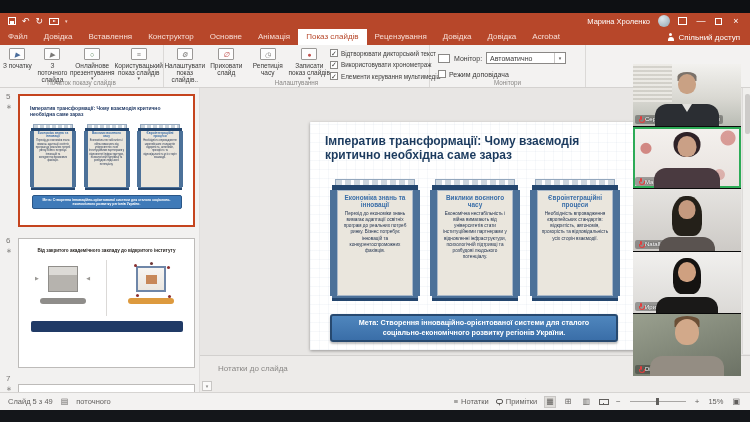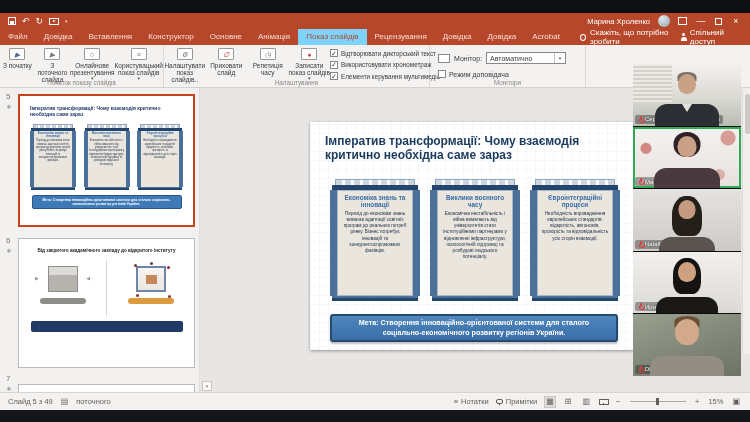--- a/index.html
+++ b/index.html
@@ -18,21 +18,21 @@
 .qcaret{font-size:5px;color:#f3cfc5}
 .tb-title{position:absolute;left:0;right:0;text-align:center;font-size:7.5px;color:#fff;pointer-events:none}
 .tb-right{margin-left:auto;display:flex;align-items:center;gap:8px;margin-right:8px;font-size:7.5px}
 .avatar{width:12px;height:12px;border-radius:50%;background:radial-gradient(circle at 35% 30%,#dfe7ec,#8fa5b2)}
 .ribopt-i{width:9px;height:8px;border:1px solid #fff}
 .winbtn{font-size:9px;width:12px;text-align:center;line-height:1}
 .restore-i{width:7px;height:7px;border:1px solid #fff}
 
 .tabrow{left:0;top:29px;width:750px;height:16px;background:#b7472a;display:flex;align-items:stretch;color:#f7ddd5;font-size:8px}
 .tab{padding:0 8px;line-height:16px;white-space:nowrap}
-.tab.active{background:#7dd3fc;color:#b7472a}
+.tab.active{background:#ffffff;color:#b7472a}
 .tellme{display:flex;align-items:center;gap:4px;margin-left:12px;color:#fff}
 .bulb{width:7px;height:7px;border:1px solid #fff;border-radius:50%}
 .share{margin-left:auto;display:flex;align-items:center;gap:4px;margin-right:10px;color:#fff}
 .person-i{width:7px;height:9px;position:relative}
 .person-i::before{content:"";position:absolute;left:2px;top:0;width:3px;height:3px;border-radius:50%;background:#fff}
 .person-i::after{content:"";position:absolute;left:.5px;top:4px;width:6px;height:4px;border-radius:3px 3px 0 0;background:#fff}
 
 .ribbon{left:0;top:45px;width:750px;height:43px;background:#f3f2f1;border-bottom:1px solid #d4d2d0;color:#3b3a39}
 .rgroup{position:absolute;top:0;height:42px;border-right:1px solid #dbd9d7}
 .g1{left:0;width:164px}.g2{left:164px;width:266px;display:flex}.g3{left:430px;width:156px}
@@ -177,24 +177,20 @@
     <span class="tab">Довідка</span>
     <span class="tab">Вставлення</span>
     <span class="tab">Конструктор</span>
     <span class="tab">Основне</span>
     <span class="tab">Анімація</span>
     <span class="tab active">Показ слайдів</span>
     <span class="tab">Рецензування</span>
     <span class="tab">Довідка</span>
     <span class="tab">Довідка</span>
     <span class="tab">Acrobat</span>
-    <span class="tellme">
-      <span class="bulb"></span>
-      <span>Скажіть, що потрібно зробити</span>
-    </span>
     <span class="share">
       <span class="person-i"></span>
       <span>Спільний доступ</span>
     </span>
   </div>
 
   <div class="abs ribbon">
     <div class="rgroup g1">
       <div class="rbtns">
         <div class="rbtn">
@@ -380,20 +376,21 @@
           <div class="pc"></div>
           <div class="pf">
             <div class="pt">Євроінтеграційні процеси</div>
             <div class="pb">Необхідність впровадження європейських стандартів: відкритість, автономія, прозорість та відповідальність усіх сторін взаємодії.</div>
           </div>
           <div class="pbase"></div>
         </div>
       </div>
       <div class="sbanner">Мета: Створення інноваційно-орієнтованої системи для сталого соціально-економічного розвитку регіонів України.</div>
     </div>
+    <div class="notes">Нотатки до слайда</div>
     <div class="splitter">▾</div>
   </div>
 
   <div class="abs scrollstrip">
     <div class="vthumb"></div>
   </div>
 
   <div class="abs statusbar">
     <span>Слайд 5 з 49</span>
     <span class="viewbtn">▤</span>

